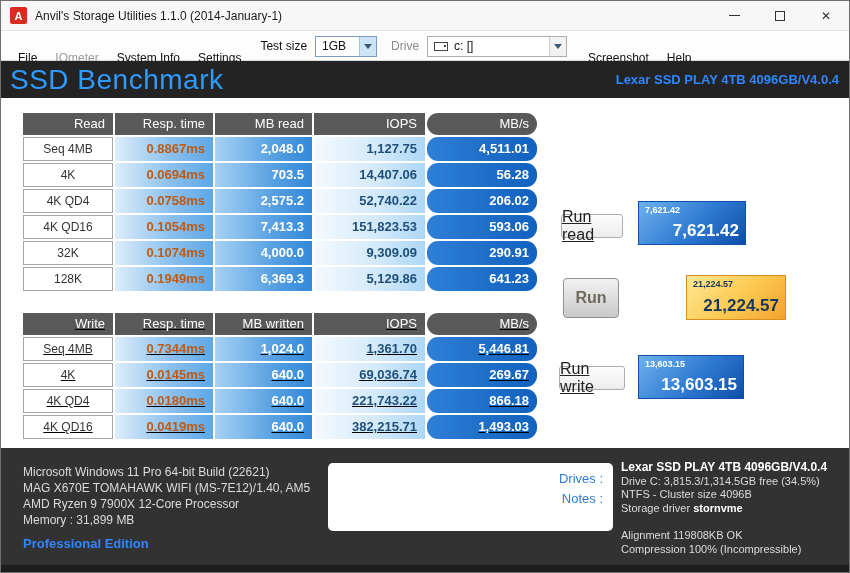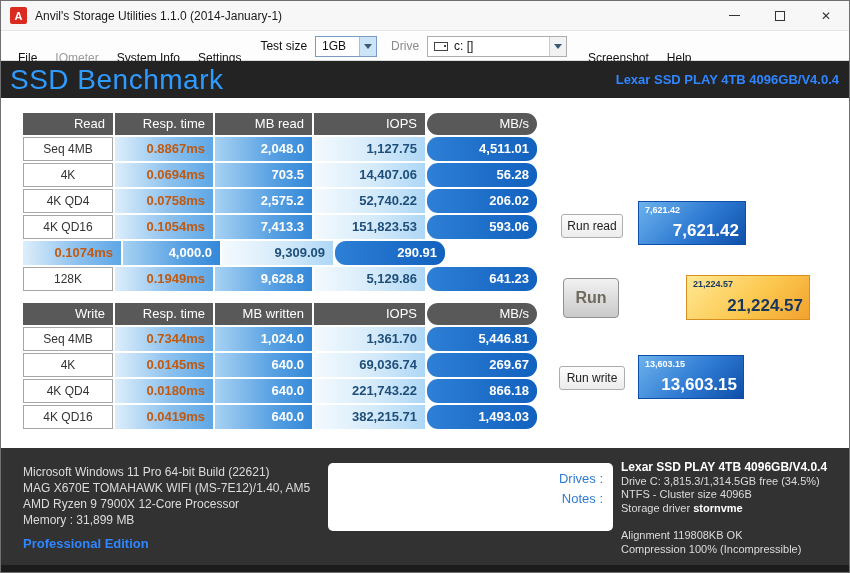--- a/index.html
+++ b/index.html
@@ -40,21 +40,21 @@
   .hcell{height:22px;line-height:22px;background:#595959;color:#fff;font-size:13px;text-align:right;padding-right:8px;}
   .c-label{width:90px;height:24px;line-height:22px;background:#fff;border:1px solid #a6a6a6;color:#333;font-size:12px;text-align:center;}
   .vcell{height:24px;line-height:24px;font-size:13px;font-weight:bold;text-align:right;padding-right:8px;}
   .w-label{width:90px;} .w-resp{width:98px;} .w-mb{width:97px;} .w-iops{width:111px;} .w-mbs{width:110px;border-radius:11px;}
   .c-resp{background:linear-gradient(90deg,#ddeefb 0%,#8dc1ee 55%,#5ea7e6 100%);color:#c05a11;}
   .c-mb{background:linear-gradient(90deg,#a7d2f3 0%,#57a0e2 60%,#3388d8 100%);color:#fff;}
   .c-iops{background:linear-gradient(90deg,#f4fafe 0%,#d4eafa 55%,#aed7f6 100%);color:#1f4e79;}
   .c-mbs{background:linear-gradient(90deg,#2e7fd6 0%,#1161be 100%);color:#fff;}
 
   
-  .btn-small{position:absolute;height:24px;background:linear-gradient(180deg,#fdfdfd,#ececec);border:1px solid #adadad;border-radius:3px;font-size:12px;color:#222;display:flex;align-items:center;justify-content:center;cursor:default;}
+  .btn-small{position:absolute;height:24px;background:linear-gradient(180deg,#fdfdfd,#ececec);border:1px solid #adadad;border-radius:3px;font-size:16px;color:#222;display:flex;align-items:center;justify-content:center;cursor:default;text-decoration:underline;}
   .btn-run{position:absolute;left:562px;top:277px;width:56px;height:40px;background:linear-gradient(180deg,#f2f2f2,#c9c9c9);border:1px solid #919191;border-radius:4px;font-size:16px;font-weight:bold;color:#6e6a5e;display:flex;align-items:center;justify-content:center;cursor:default;}
   .score-box{position:absolute;padding:3px 6px;display:flex;flex-direction:column;justify-content:space-between;}
   .score-blue{background:linear-gradient(135deg,#6cb2ec 0%,#2e79d2 55%,#0d4fa8 100%);border:1px solid #0d4fa8;}
   .score-orange{background:linear-gradient(135deg,#ffe894 0%,#fcc84f 55%,#f2a22e 100%);border:1px solid #d98f1f;}
   .score-small{font-size:9px;font-weight:bold;}
   .score-large{font-size:17px;font-weight:bold;text-align:right;}
   .score-blue .score-small,.score-blue .score-large{color:#fff;}
   .score-orange .score-small,.score-orange .score-large{color:#17365d;}
 
   
@@ -149,35 +149,36 @@
       <div class="vcell c-mbs w-mbs">206.02</div>
     </div>
     <div class="t-row">
       <div class="c-label">4K QD16</div>
       <div class="vcell c-resp w-resp">0.1054ms</div>
       <div class="vcell c-mb w-mb">7,413.3</div>
       <div class="vcell c-iops w-iops">151,823.53</div>
       <div class="vcell c-mbs w-mbs">593.06</div>
     </div>
     <div class="t-row">
+      <div class="c-label">32K</div>
       <div class="vcell c-resp w-resp">0.1074ms</div>
       <div class="vcell c-mb w-mb">4,000.0</div>
       <div class="vcell c-iops w-iops">9,309.09</div>
       <div class="vcell c-mbs w-mbs">290.91</div>
     </div>
     <div class="t-row">
       <div class="c-label">128K</div>
       <div class="vcell c-resp w-resp">0.1949ms</div>
-      <div class="vcell c-mb w-mb">9,628.8</div>
+      <div class="vcell c-mb w-mb">6,369.3</div>
       <div class="vcell c-iops w-iops">5,129.86</div>
       <div class="vcell c-mbs w-mbs">641.23</div>
     </div>
   </div>
 
-  <div class="bench-table" style="top:302px;">
+  <div class="bench-table" style="top:312px;text-decoration:underline;">
     <div class="t-row">
       <div class="hcell w-label">Write</div>
       <div class="hcell w-resp">Resp. time</div>
       <div class="hcell w-mb">MB written</div>
       <div class="hcell w-iops">IOPS</div>
       <div class="hcell w-mbs">MB/s</div>
     </div>
     <div class="t-row">
       <div class="c-label">Seq 4MB</div>
       <div class="vcell c-resp w-resp">0.7344ms</div>
@@ -208,21 +209,21 @@
     </div>
   </div>
 
   <div class="btn-small" style="left:560px;top:213px;width:62px;">Run read</div>
   <div class="score-box score-blue" style="left:637px;top:200px;width:108px;height:44px;">
     <span class="score-small">7,621.42</span>
     <span class="score-large">7,621.42</span>
   </div>
 
   <div class="btn-run">Run</div>
-  <div class="score-box score-orange" style="left:685px;top:274px;width:124px;height:45px;">
+  <div class="score-box score-orange" style="left:685px;top:274px;width:100px;height:45px;">
     <span class="score-small">21,224.57</span>
     <span class="score-large">21,224.57</span>
   </div>
 
   <div class="btn-small" style="left:558px;top:365px;width:66px;">Run write</div>
   <div class="score-box score-blue" style="left:637px;top:354px;width:106px;height:44px;">
     <span class="score-small">13,603.15</span>
     <span class="score-large">13,603.15</span>
   </div>
 

